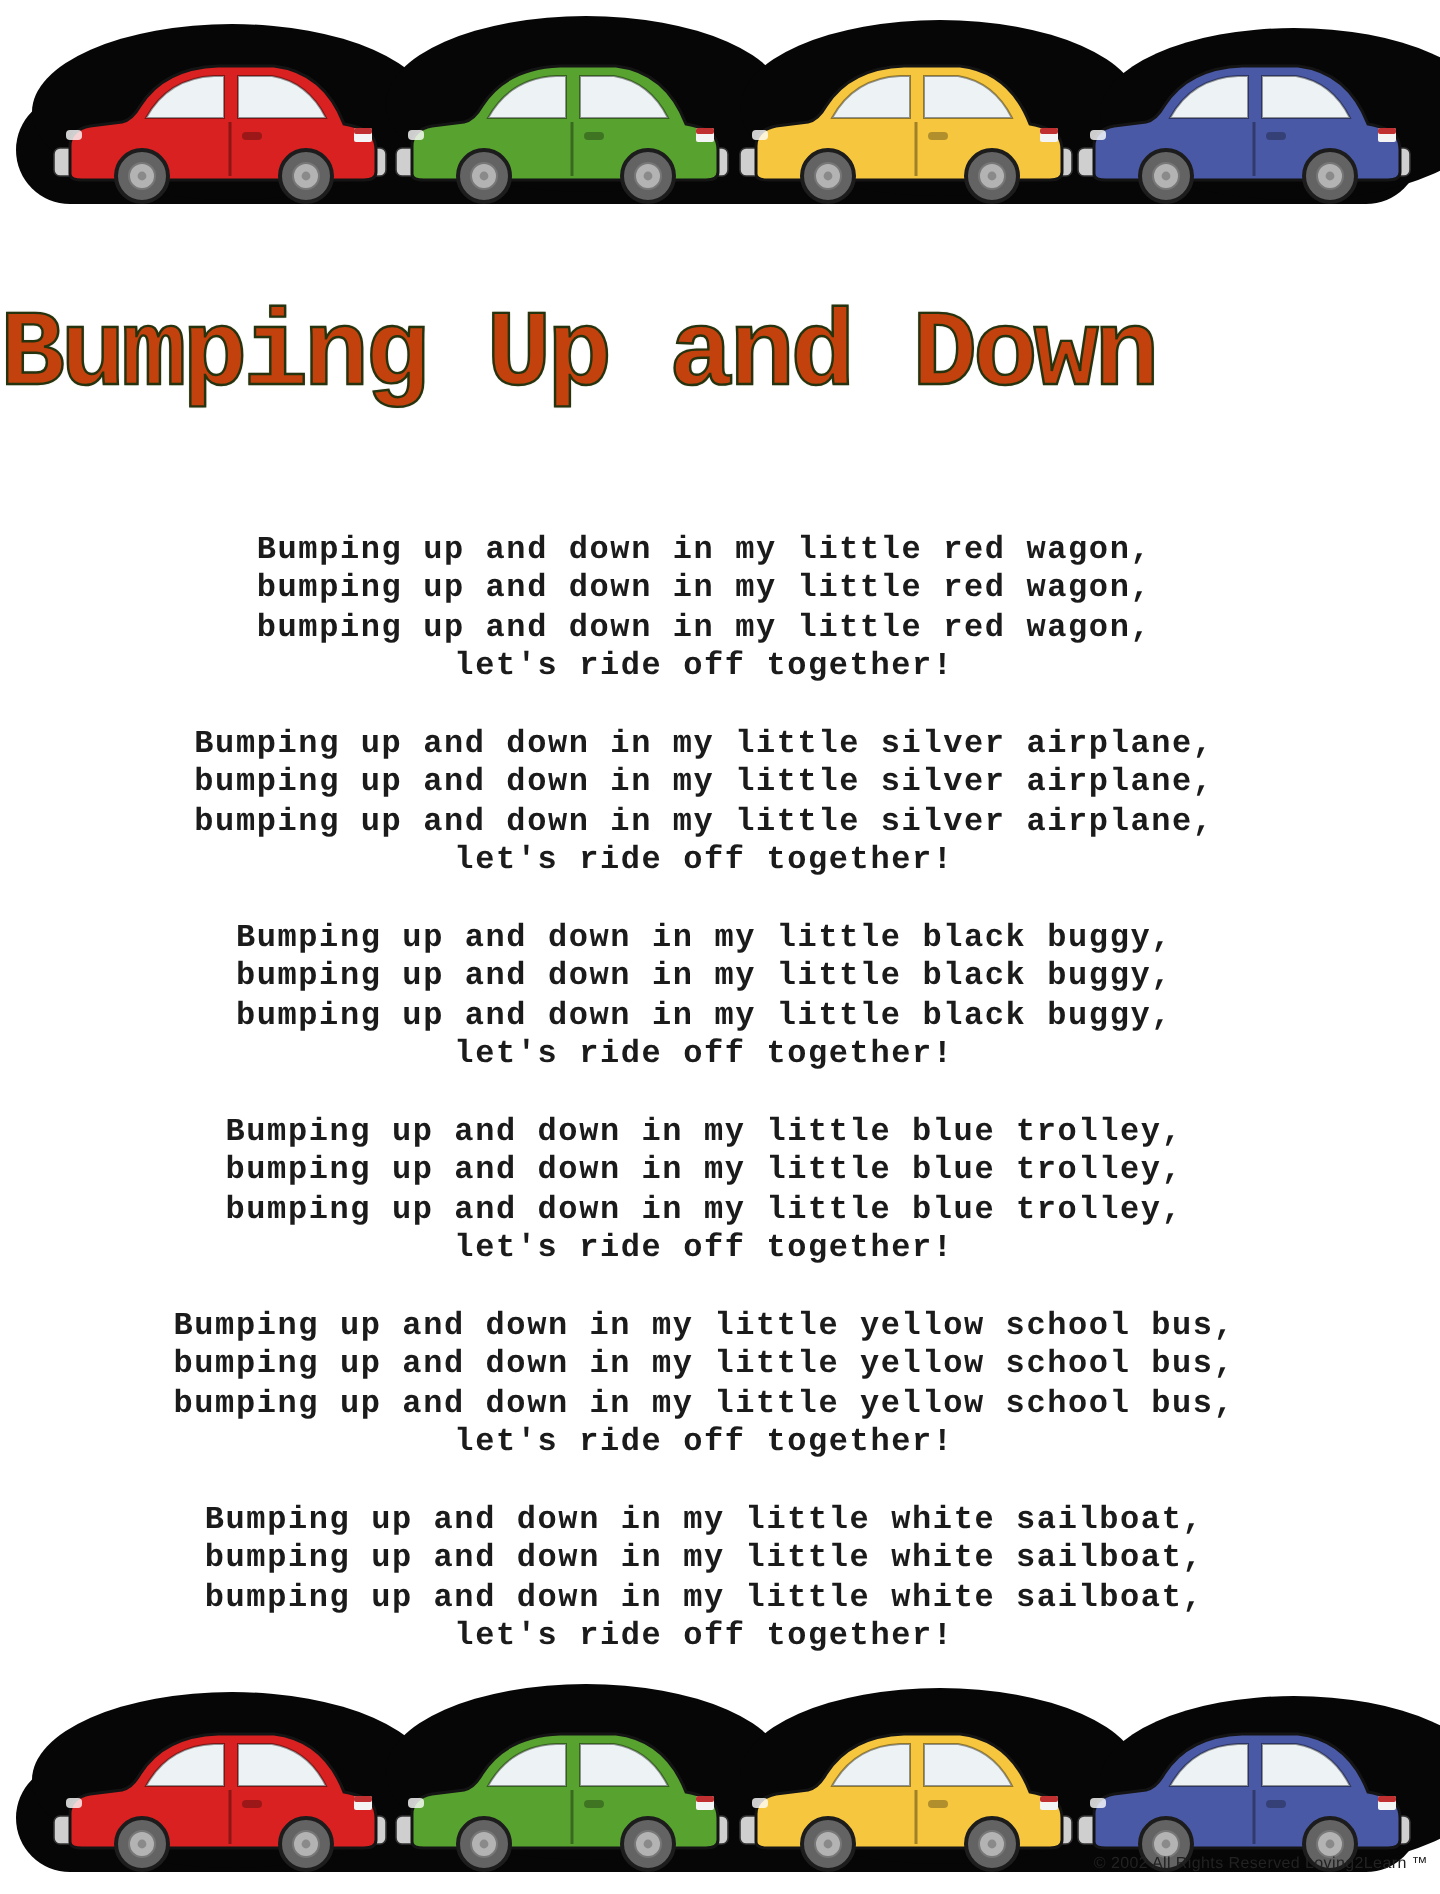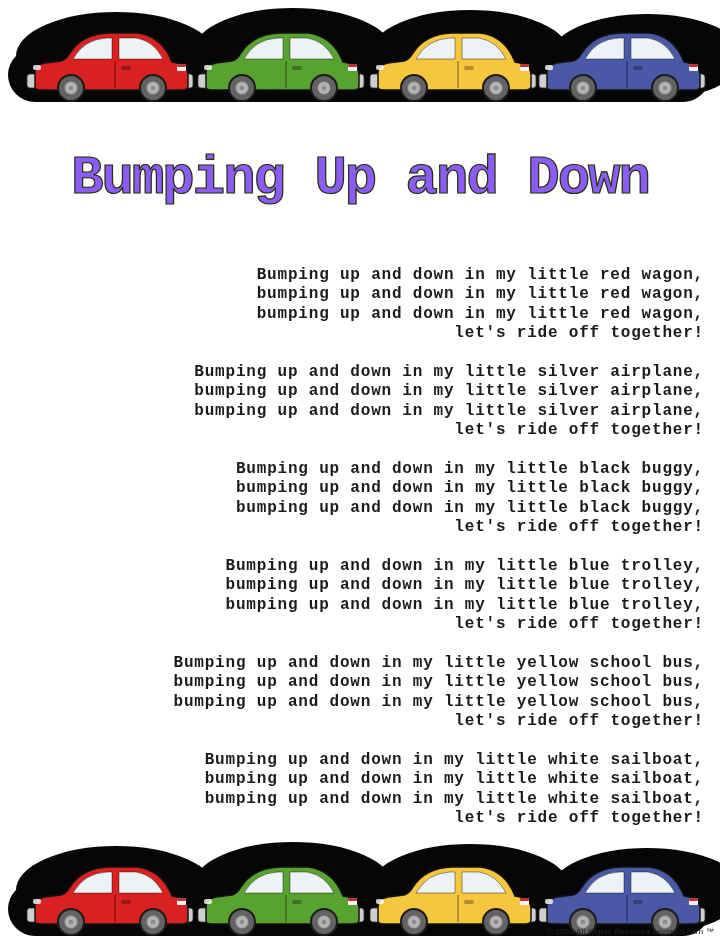--- a/index.html
+++ b/index.html
@@ -5,31 +5,31 @@
   html,body{margin:0;padding:0;background:#fff;}
   #page{
     position:relative;width:720px;height:947px;background:#ffffff;
     overflow:hidden;font-family:"Liberation Mono","DejaVu Sans Mono",monospace;
   }
   .banner{position:absolute;left:0;width:720px;height:112px;}
   #banner-top{top:2px;}
   #banner-bottom{top:836px;}
   #page-title{
     position:absolute;top:148px;left:0;width:720px;
-    text-align:center;font-size:54px;font-weight:bold;
+    text-align:left;font-size:54px;font-weight:bold;
     letter-spacing:-2px;line-height:1.15;
-    color:#8b5cf6;-webkit-text-stroke:1.2px #26330f;
+    color:#c2410c;-webkit-text-stroke:1.2px #26330f;
     text-shadow:0 0 1px #26330f;
     font-family:"Liberation Mono","DejaVu Sans Mono",monospace;
   }
   #lyrics{
     position:absolute;top:266px;left:0;width:704px;
     text-align:center;color:#1b1b1b;
   }
-  .verse{margin:0 0 19.4px 0;text-align:right;}
+  .verse{margin:0 0 19.4px 0;}
   .lyric-line{
     display:block;font-size:16px;font-weight:bold;line-height:19.4px;
     letter-spacing:0.8px;white-space:nowrap;
   }
   #copyright{
     position:absolute;top:927px;right:6px;
     font-family:"Liberation Sans","DejaVu Sans",sans-serif;
     font-size:8px;color:#222;letter-spacing:0.2px;
   }
   .svg-defs{position:absolute;width:0;height:0;overflow:hidden;}

